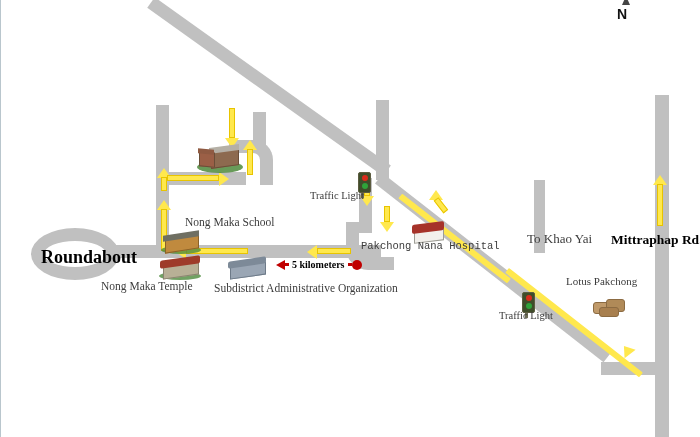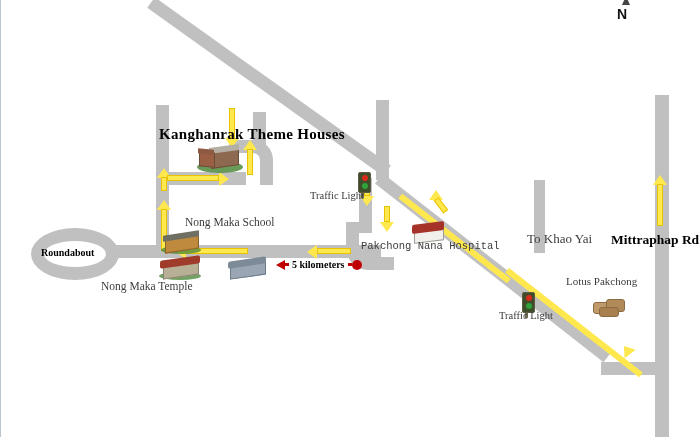--- a/index.html
+++ b/index.html
@@ -220,32 +220,32 @@
     <div class="dist-text">5 kilometers</div>
     <div class="dist-bar" style="width:4px;"></div>
     <div class="dist-dot"></div>
   </div>
 
   <div class="icon" style="left:615px;top:-4px;width:20px;height:30px;">
     <div class="compass-needle" style="left:6px;top:0;"></div>
   </div>
   <div class="compass-n lbl" style="left:616px;top:6px;font-size:14px;">N</div>
 
-  <div class="lbl lbl-bold" style="left:158px;top:126px;font-size:15px;letter-spacing:.3px;">Kanghanrak Theme Houses</div>
 
   <div class="lbl lbl-thin" style="left:168px;top:216px;font-size:11.5px;padding-left:16px;">Nong Maka School</div>
 
   <div class="lbl lbl-thin" style="left:100px;top:280px;font-size:11.5px;">Nong Maka Temple</div>
 
+  <div class="lbl lbl-thin" style="left:213px;top:282px;font-size:11.5px;">Subdistrict Administrative Organization</div>
 
   <div class="lbl lbl-thin" style="left:360px;top:240px;font-size:10.5px;font-family:Liberation Mono, monospace;">Pakchong Nana Hospital</div>
 
   <div class="lbl lbl-thin" style="left:565px;top:275px;font-size:11px;">Lotus Pakchong</div>
 
-  <div class="lbl lbl-bold" style="left:40px;top:247px;font-size:10px;">Roundabout</div>
+  <div class="lbl lbl-bold" style="left:40px;top:247px;font-size:18px;">Roundabout</div>
 
   <div class="lbl lbl-thin" style="left:526px;top:231px;font-size:13px;">To Khao Yai</div>
 
   <div class="lbl lbl-bold" style="left:610px;top:232px;font-size:13.5px;">Mittraphap Rd.</div>
 
   <div class="lbl lbl-thin" style="left:309px;top:190px;font-size:10.5px;">Traffic Light</div>
 
   <div class="lbl lbl-thin" style="left:498px;top:310px;font-size:10.5px;">Traffic Light</div>
 
 </div>

